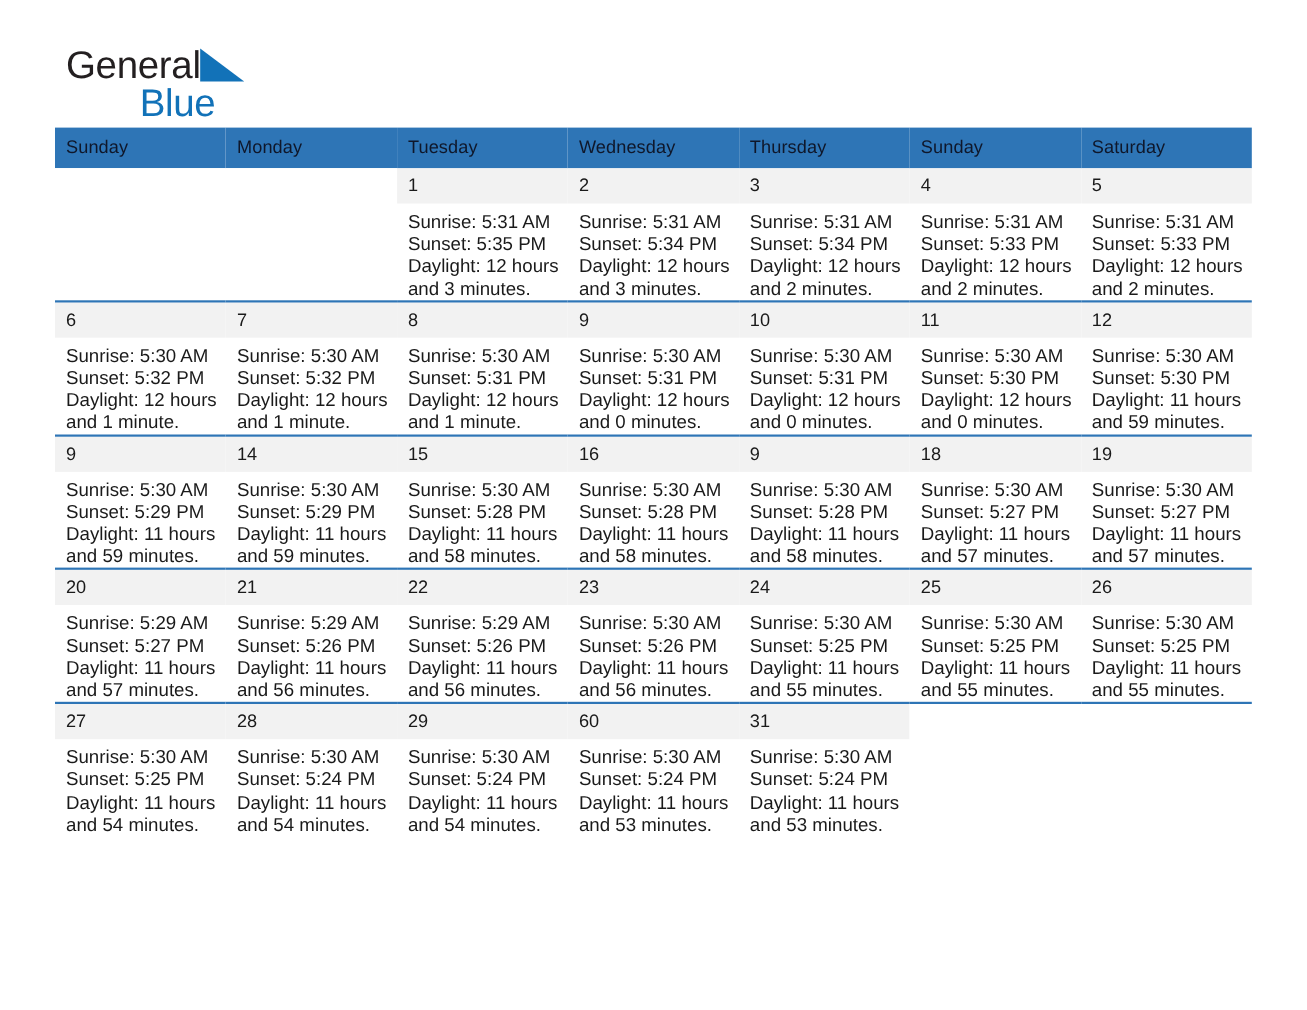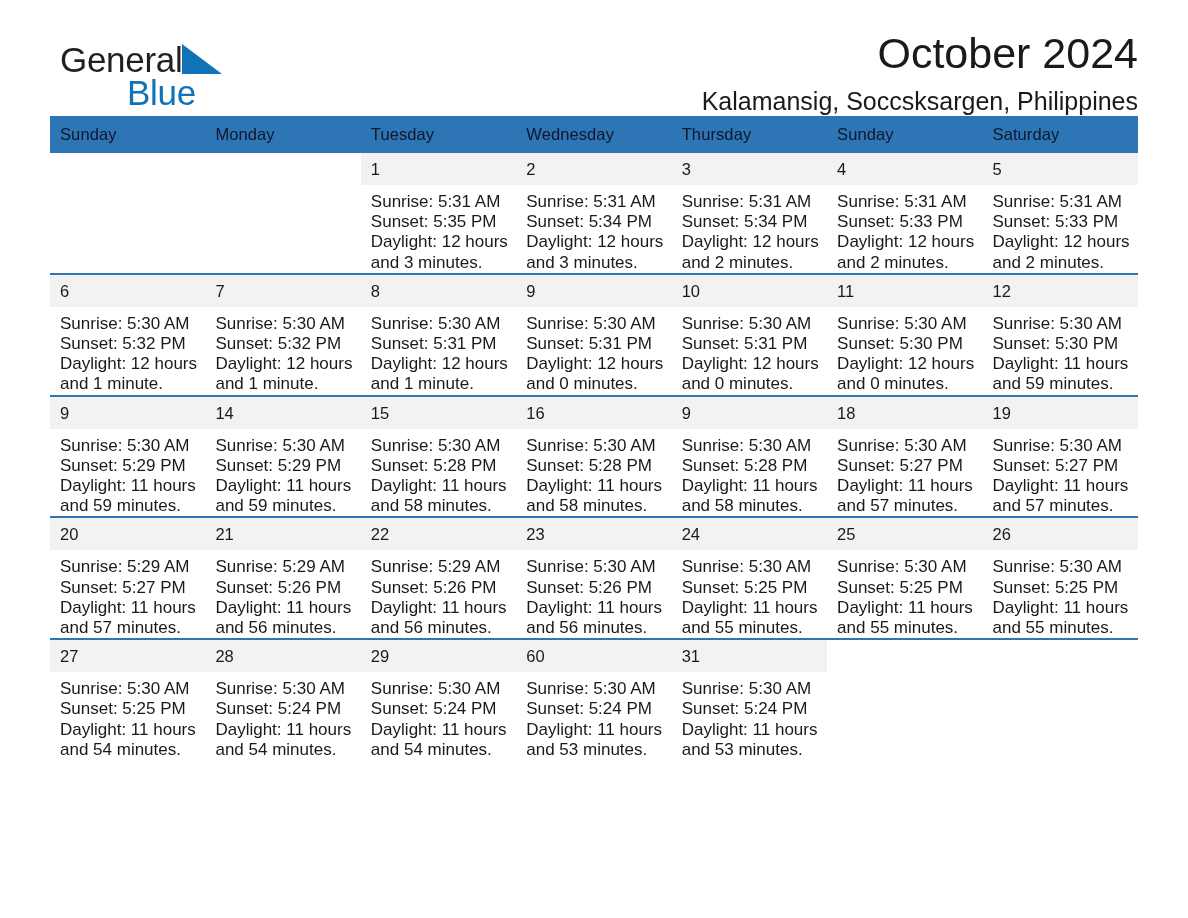--- a/index.html
+++ b/index.html
@@ -20,21 +20,21 @@
     width: 1188px;
     height: 918px;
     box-sizing: border-box;
     padding: 0 50px;
   }
 
   
   .header {
     position: relative;
     height: 105px;
-    padding-top: 28px;
+    padding-top: 18px;
     box-sizing: border-box;
   }
   .logo {
     position: absolute;
     left: 10px;
     top: 42px;
     width: 260px;
     user-select: none;
   }
   .logo-line1 {
@@ -150,24 +150,20 @@
 
     <div class="logo">
       <span class="logo-line1">General</span><span class="logo-tri">
         <svg width="44" height="34" viewBox="0 0 44 34" xmlns="http://www.w3.org/2000/svg">
           <polygon points="2,2 42,32 2,32" fill="#1272b8"></polygon>
         </svg>
       </span>
       <span class="logo-line2">Blue</span>
     </div>
 
-    <div class="title-block">
-      <h1 class="month-title">October 2024</h1>
-      <h2 class="location">Kalamansig, Soccsksargen, Philippines</h2>
-    </div>
   </div>
 
   <table class="calendar">
     <thead>
       <tr id="weekday-header-row">
           <th>Sunday</th>
           <th>Monday</th>
           <th>Tuesday</th>
           <th>Wednesday</th>
           <th>Thursday</th>

